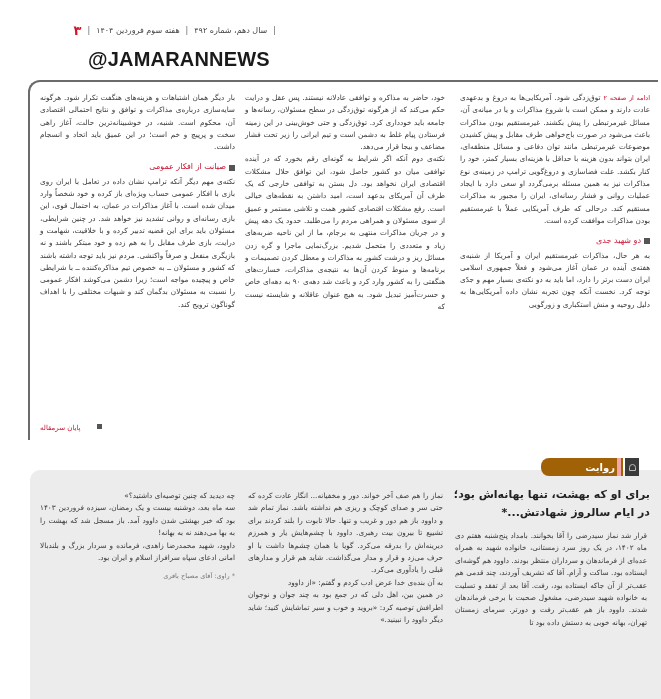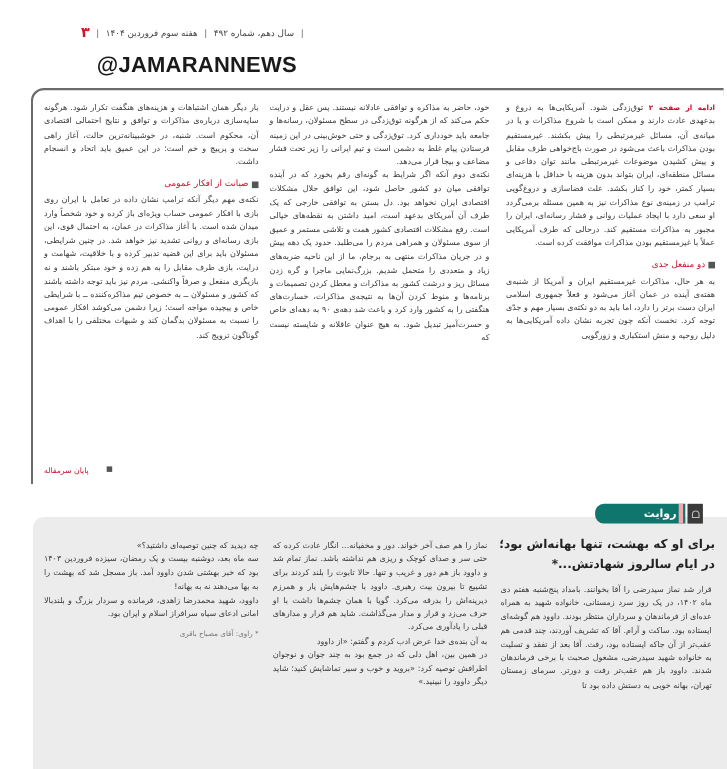--- a/index.html
+++ b/index.html
@@ -30,39 +30,39 @@
       position: absolute; direction: rtl; text-align: justify;
       font-size: 7.3px; line-height: 12.3px; color: #3a3a3a;
       font-family: "DejaVu Sans", sans-serif;
     }
     .col p { margin-bottom: 0; text-align-last: right; }
     .col .subhead {
       color: #c8102e; font-weight: normal; font-size: 8px; margin: 8px 0 2px 0;
       display: flex; align-items: center; gap: 3px;
     }
     .col .subhead .bullet { width: 6px; height: 6px; background: #555; display: inline-block; }
-    .col .continued-tag { color: #c8102e; font-weight: bold; font-size: 6.5px; }
+    .col .continued-tag { color: #c8102e; font-weight: normal; font-size: 6.5px; }
 
     .col-1 { left: 460px; top: 92px; width: 190px; }
     .col-2 { left: 245px; top: 92px; width: 200px; }
     .col-3 { left: 40px; top: 92px; width: 195px; }
 
     .end-mark {
       position: absolute; left: 40px; top: 424px; direction: rtl;
       font-size: 7px; color: #c8102e; display: flex; gap: 16px;
     }
     .end-mark .bullet { width: 5px; height: 5px; background: #555; display: inline-block; }
 
     .section-box {
       position: absolute; top: 470px; left: 30px; width: 631px; height: 229px;
       background: #ececec; border-top-left-radius: 10px;
     }
     .section-label {
       position: absolute; top: 458px; left: 541px; width: 82px; height: 18px;
-      background: #0f766e; color: #fff; font-weight: bold; font-size: 10px;
+      background: #a16207; color: #fff; font-weight: bold; font-size: 10px;
       direction: rtl; display: flex; align-items: center; justify-content: flex-start;
       padding-right: 8px; border-radius: 8px 0 0 8px;
     }
     .section-label-stripe {
       position: absolute; top: 458px; left: 617px; width: 4px; height: 18px; background: #f4a6ad;
     }
     .section-icon {
       position: absolute; top: 458px; left: 625px; width: 14px; height: 18px;
       background: #3a3a3a; display: flex; align-items: center; justify-content: center;
     }
@@ -96,21 +96,21 @@
 
 <div class="editorial-frame"></div>
 
 <div class="col col-1">
   <p>
     <span class="continued-tag">ادامه از صفحه ۲</span>
     <span>توق‌زدگی شود. آمریکایی‌ها به دروغ و بدعهدی عادت دارند و ممکن است با شروع مذاکرات و یا در میانه‌ی آن، مسائل غیرمرتبطی را پیش بکشند. غیرمستقیم بودن مذاکرات باعث می‌شود در صورت باج‌خواهی طرف مقابل و پیش کشیدن موضوعات غیرمرتبطی مانند توان دفاعی و مسائل منطقه‌ای، ایران بتواند بدون هزینه با حداقل با هزینه‌ای بسیار کمتر، خود را کنار بکشد. علت فضاسازی و دروغ‌گویی ترامپ در زمینه‌ی نوع مذاکرات نیز به همین مسئله برمی‌گردد او سعی دارد با ایجاد عملیات روانی و فشار رسانه‌ای، ایران را مجبور به مذاکرات مستقیم کند. درحالی که طرف آمریکایی عملاً با غیرمستقیم بودن مذاکرات موافقت کرده است.</span>
   </p>
   <div class="subhead">
     <span class="bullet"></span>
-    <span>دو منفعل جدی</span>
+    <span>دو شهید جدی</span>
   </div>
   <p>به هر حال، مذاکرات غیرمستقیم ایران و آمریکا از شنبه‌ی هفته‌ی آینده در عمان آغاز می‌شود و فعلاً جمهوری اسلامی ایران دست برتر را دارد، اما باید به دو نکته‌ی بسیار مهم و جدّی توجه کرد. نخست آنکه چون تجربه نشان داده آمریکایی‌ها به دلیل روحیه و منش استکباری و زورگویی</p>
 </div>
 
 <div class="col col-2">
   <p>خود، حاضر به مذاکره و توافقی عادلانه نیستند. پس عقل و درایت حکم می‌کند که از هرگونه توق‌زدگی در سطح مسئولان، رسانه‌ها و جامعه باید خودداری کرد. توق‌زدگی و حتی خوش‌بینی در این زمینه فرستادن پیام غلط به دشمن است و تیم ایرانی را زیر تحت فشار مضاعف و بیجا قرار می‌دهد.</p>
   <p>نکته‌ی دوم آنکه اگر شرایط به گونه‌ای رقم بخورد که در آینده توافقی میان دو کشور حاصل شود، این توافق حلال مشکلات اقتصادی ایران نخواهد بود. دل بستن به توافقی خارجی که یک طرف آن آمریکای بدعهد است، امید داشتن به نقطه‌های خیالی است. رفع مشکلات اقتصادی کشور همت و تلاشی مستمر و عمیق از سوی مسئولان و همراهی مردم را می‌طلبد. حدود یک دهه پیش و در جریان مذاکرات منتهی به برجام، ما از این ناحیه ضربه‌های زیاد و متعددی را متحمل شدیم. بزرگ‌نمایی ماجرا و گره زدن مسائل ریز و درشت کشور به مذاکرات و معطل کردن تصمیمات و برنامه‌ها و منوط کردن آن‌ها به نتیجه‌ی مذاکرات، خسارت‌های هنگفتی را به کشور وارد کرد و باعث شد دهه‌ی ۹۰ به دهه‌ای خاص و حسرت‌آمیز تبدیل شود. به هیچ عنوان عاقلانه و شایسته نیست که</p>
 </div>
 
 <div class="col col-3">

